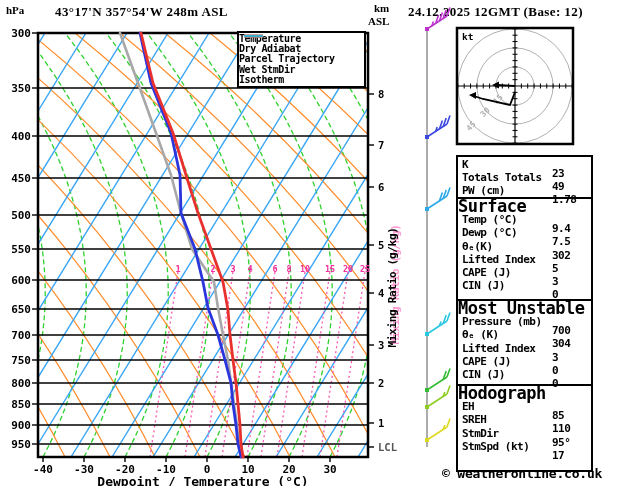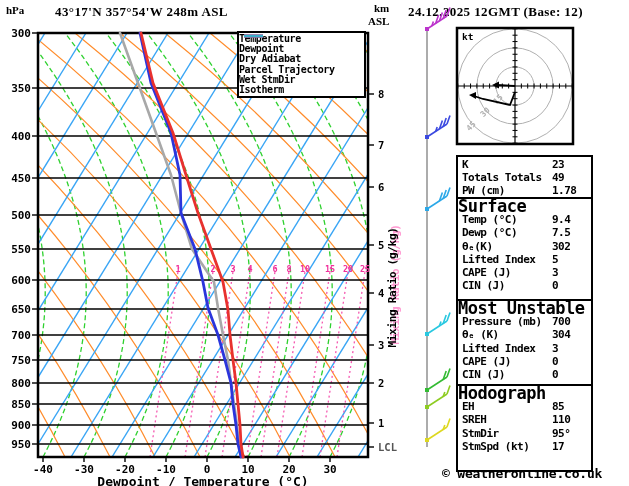--- a/index.html
+++ b/index.html
@@ -13,21 +13,21 @@
           border:2px solid #000;box-sizing:border-box;padding:1px 0 1px 0;z-index:6;}
   .legend-row{display:flex;align-items:center;height:10.2px;}
   .legend-swatch{width:19px;margin-left:5px;margin-right:5px;flex:none;}
   .legend-label{font-size:10px;font-weight:bold;letter-spacing:-.4px;line-height:10px;}
   .tables{position:absolute;left:456px;top:155px;width:137px;z-index:5;}
   .tsec{border:2px solid #000;box-sizing:border-box;background:#fff;margin-top:-2px;padding:1px 0;}
   .tsec:first-child{margin-top:0;}
   .trow{position:relative;height:13.2px;line-height:13.2px;font-size:11px;font-weight:bold;
         letter-spacing:-.5px;}
   .trow .lab{position:absolute;left:4px;top:0;}
-  .trow .val{position:absolute;left:94px;top:0;}
+  .trow .val{position:absolute;left:94px;top:9px;}
   .thead{height:13.2px;line-height:13.2px;font-size:17px;font-weight:bold;
          letter-spacing:-.5px;}
   .vlab{position:absolute;width:170px;text-align:center;font-size:11px;font-weight:bold;
         transform:rotate(-90deg);letter-spacing:-.3px;}
   .footer{position:absolute;left:442px;top:466px;width:180px;font-size:13px;font-weight:bold;
           letter-spacing:-.2px;}
 </style>
 </head>
 <body>
 
@@ -336,26 +336,20 @@
 
   <div class="legend" id="legend-box">
       <div class="legend-row">
         <svg width="19" height="6" class="legend-swatch">
           <line x1="0" y1="3" x2="19" y2="3" stroke="#e8312e" stroke-width="3"></line>
         </svg>
         <span class="legend-label">Temperature</span>
       </div>
       <div class="legend-row">
         <svg width="19" height="6" class="legend-swatch">
-          <line x1="0" y1="3" x2="19" y2="3" stroke="#2b35dc" stroke-width="3"></line>
-        </svg>
-        <span class="legend-label">Dewpoint</span>
-      </div>
-      <div class="legend-row">
-        <svg width="19" height="6" class="legend-swatch">
           <line x1="0" y1="3" x2="19" y2="3" stroke="#ff8c2b" stroke-width="1.5"></line>
         </svg>
         <span class="legend-label">Dry Adiabat</span>
       </div>
       <div class="legend-row">
         <svg width="19" height="6" class="legend-swatch">
           <line x1="0" y1="3" x2="19" y2="3" stroke="#a8a8a8" stroke-width="3"></line>
         </svg>
         <span class="legend-label">Parcel Trajectory</span>
       </div>

